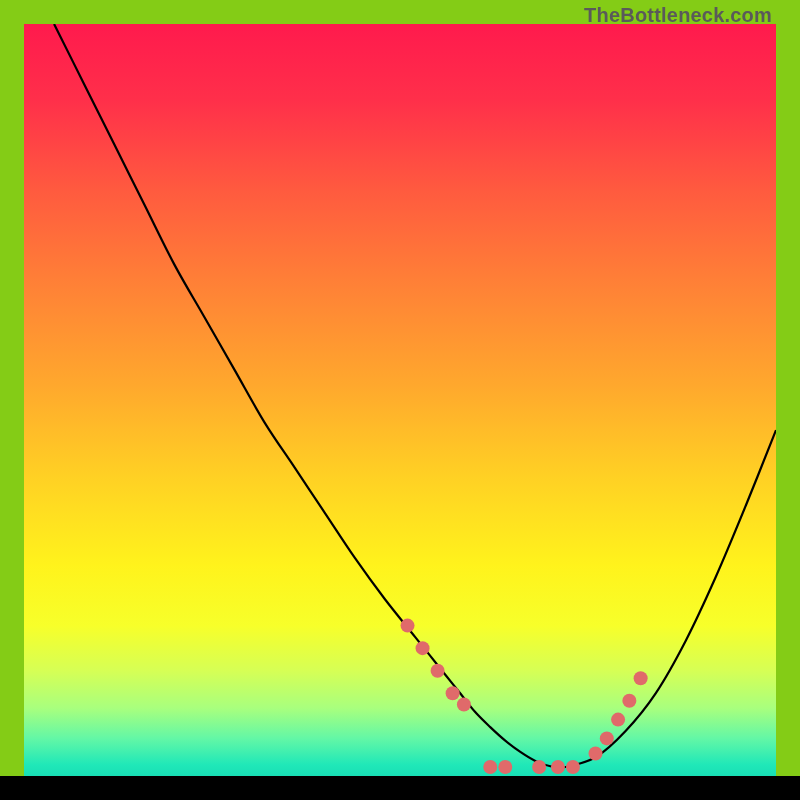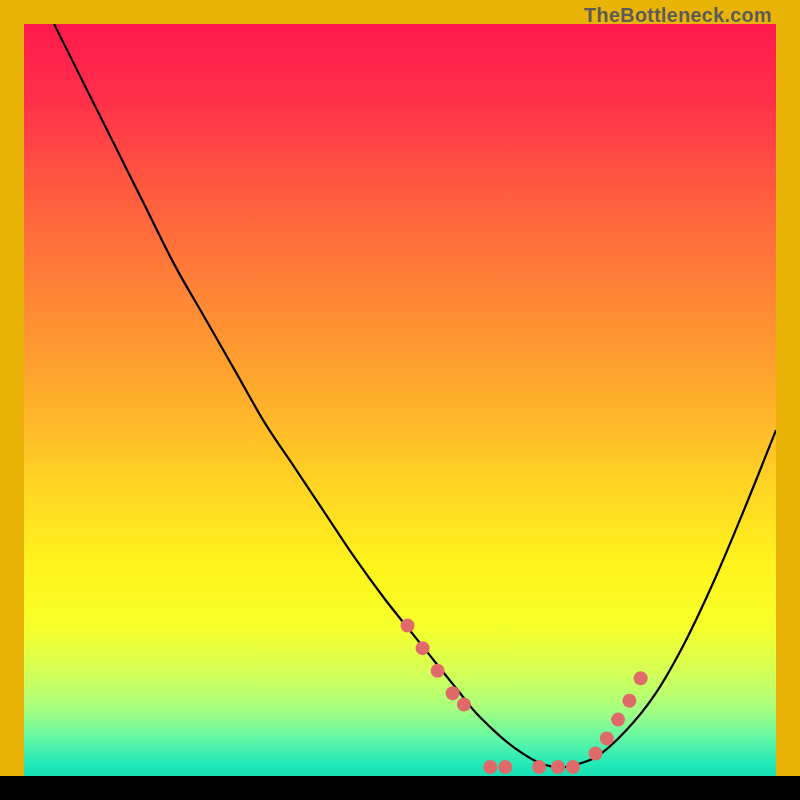--- a/index.html
+++ b/index.html
@@ -1,21 +1,21 @@
 <!DOCTYPE html>
 <html><head>
 <meta charset="utf-8">
 <style>
   * { margin: 0; padding: 0; box-sizing: border-box; }
   html, body { width: 800px; height: 800px; overflow: hidden; background: #000; }
   .chart-container {
     position: relative;
     width: 800px;
     height: 776px;
-    background: #eab308;
+    background: #84cc16;
   }
   .plot-area {
     position: absolute;
     left: 24px;
     top: 24px;
     width: 752px;
     height: 752px;
   }
   .gradient-bg {
     position: absolute;

